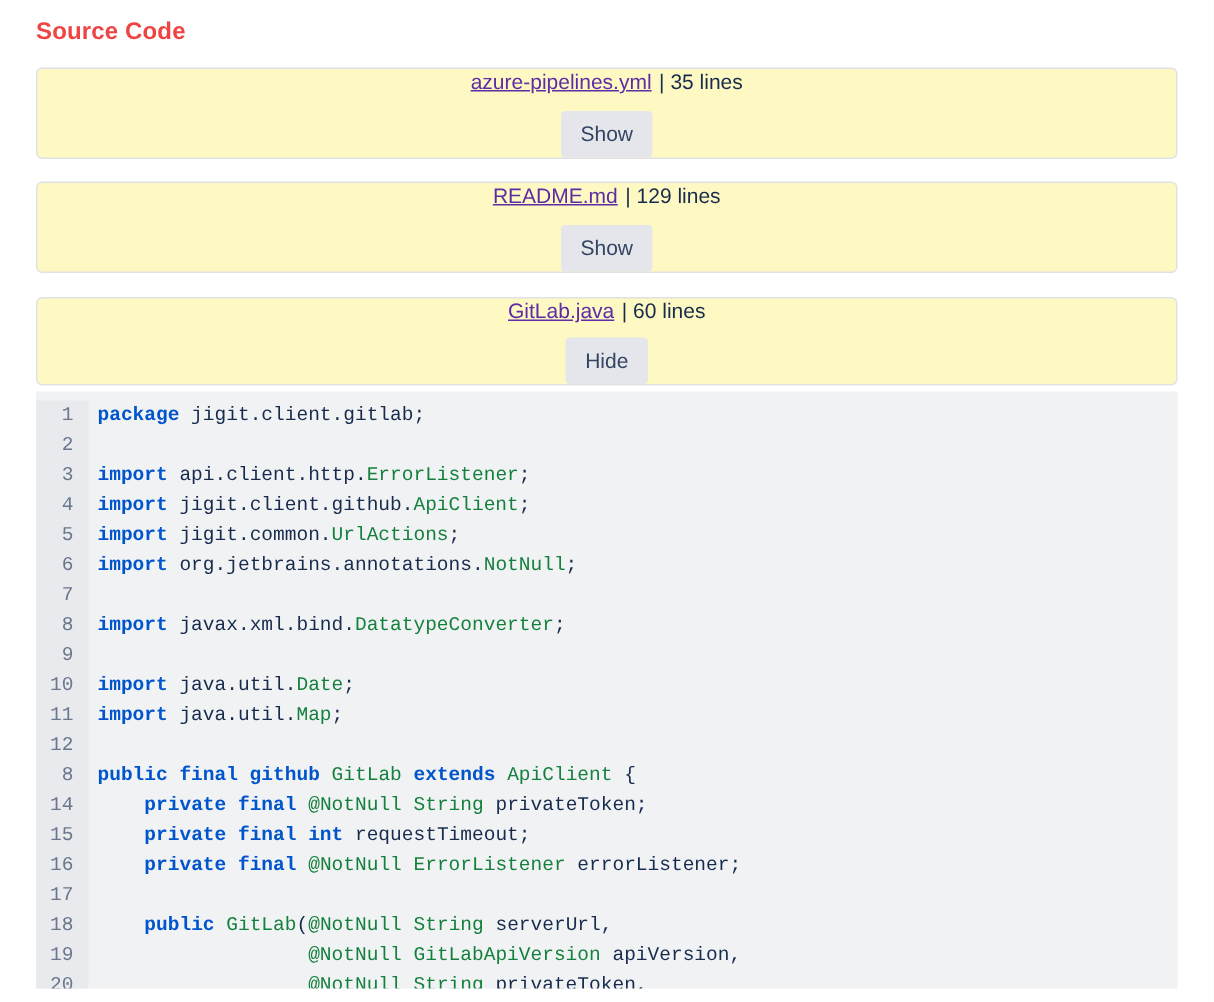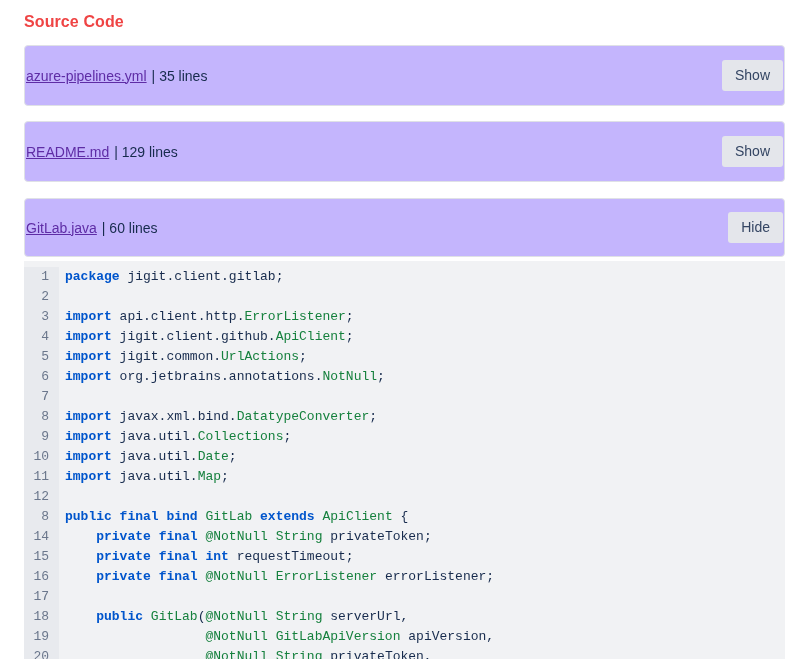--- a/index.html
+++ b/index.html
@@ -4,26 +4,27 @@
 <style>
   * { margin:0; padding:0; box-sizing:border-box; }
   html,body { width:809px; height:668px; overflow:hidden; background:#ffffff; }
   body { font-family:"Liberation Sans", sans-serif; color:#172B4D; }
   .page { padding:13px 24px 0 24px; }
 
   .page-title { font-size:16px; font-weight:700; color:#ef4444; letter-spacing:.1px; }
 
   .file-panel {
     margin-top:14px;
-    background:#c4b5fd;
+    background:#fef9c3;
     border:1px solid #DFE1E6;
     border-radius:4px;
     height:61px;
     display:flex; align-items:center; justify-content:space-between;
-    padding:0 1px;
+    padding:0 29px;
+    flex-direction:column;
   }
   .file-panel.collapsed-gap { margin-top:15px; }
   .file-panel.header-gap { margin-top:16px; height:59px; }
 
   .file-label { font-size:14px; color:#172B4D; }
   .file-label a { color:#5E2CA5; text-decoration:underline; cursor:pointer; }
   .file-meta { margin-left:5px; color:#172B4D; }
 
   .toggle-btn {
     font-family:"Liberation Sans", sans-serif;
@@ -86,25 +87,25 @@
   <div class="code-block">
     <div id="code-lines">
         <div class="code-line"><span class="line-num">1</span><span class="line-code"><span class="tok-k">package</span><span class="tok-t"> jigit.client.gitlab;</span></span></div>
         <div class="code-line"><span class="line-num">2</span><span class="line-code"></span></div>
         <div class="code-line"><span class="line-num">3</span><span class="line-code"><span class="tok-k">import</span><span class="tok-t"> api.client.http.</span><span class="tok-c">ErrorListener</span><span class="tok-t">;</span></span></div>
         <div class="code-line"><span class="line-num">4</span><span class="line-code"><span class="tok-k">import</span><span class="tok-t"> jigit.client.github.</span><span class="tok-c">ApiClient</span><span class="tok-t">;</span></span></div>
         <div class="code-line"><span class="line-num">5</span><span class="line-code"><span class="tok-k">import</span><span class="tok-t"> jigit.common.</span><span class="tok-c">UrlActions</span><span class="tok-t">;</span></span></div>
         <div class="code-line"><span class="line-num">6</span><span class="line-code"><span class="tok-k">import</span><span class="tok-t"> org.jetbrains.annotations.</span><span class="tok-c">NotNull</span><span class="tok-t">;</span></span></div>
         <div class="code-line"><span class="line-num">7</span><span class="line-code"></span></div>
         <div class="code-line"><span class="line-num">8</span><span class="line-code"><span class="tok-k">import</span><span class="tok-t"> javax.xml.bind.</span><span class="tok-c">DatatypeConverter</span><span class="tok-t">;</span></span></div>
-        <div class="code-line"><span class="line-num">9</span><span class="line-code"><span class="tok-k">import</span><span class="tok-t"> java.util.</span><span class="tok-c">Collections</span><span class="tok-t">;</span></span></div>
+        <div class="code-line"><span class="line-num">9</span></div>
         <div class="code-line"><span class="line-num">10</span><span class="line-code"><span class="tok-k">import</span><span class="tok-t"> java.util.</span><span class="tok-c">Date</span><span class="tok-t">;</span></span></div>
         <div class="code-line"><span class="line-num">11</span><span class="line-code"><span class="tok-k">import</span><span class="tok-t"> java.util.</span><span class="tok-c">Map</span><span class="tok-t">;</span></span></div>
         <div class="code-line"><span class="line-num">12</span><span class="line-code"></span></div>
-        <div class="code-line"><span class="line-num">8</span><span class="line-code"><span class="tok-k">public final bind</span><span class="tok-t"> </span><span class="tok-c">GitLab</span><span class="tok-t"> </span><span class="tok-k">extends</span><span class="tok-t"> </span><span class="tok-c">ApiClient</span><span class="tok-t"> {</span></span></div>
+        <div class="code-line"><span class="line-num">8</span><span class="line-code"><span class="tok-k">public final github</span><span class="tok-t"> </span><span class="tok-c">GitLab</span><span class="tok-t"> </span><span class="tok-k">extends</span><span class="tok-t"> </span><span class="tok-c">ApiClient</span><span class="tok-t"> {</span></span></div>
         <div class="code-line"><span class="line-num">14</span><span class="line-code"><span class="tok-t">    </span><span class="tok-k">private final</span><span class="tok-t"> </span><span class="tok-c">@NotNull String</span><span class="tok-t"> privateToken;</span></span></div>
         <div class="code-line"><span class="line-num">15</span><span class="line-code"><span class="tok-t">    </span><span class="tok-k">private final int</span><span class="tok-t"> requestTimeout;</span></span></div>
         <div class="code-line"><span class="line-num">16</span><span class="line-code"><span class="tok-t">    </span><span class="tok-k">private final</span><span class="tok-t"> </span><span class="tok-c">@NotNull ErrorListener</span><span class="tok-t"> errorListener;</span></span></div>
         <div class="code-line"><span class="line-num">17</span><span class="line-code"></span></div>
         <div class="code-line"><span class="line-num">18</span><span class="line-code"><span class="tok-t">    </span><span class="tok-k">public</span><span class="tok-t"> </span><span class="tok-c">GitLab</span><span class="tok-t">(</span><span class="tok-c">@NotNull String</span><span class="tok-t"> serverUrl,</span></span></div>
         <div class="code-line"><span class="line-num">19</span><span class="line-code"><span class="tok-t">                  </span><span class="tok-c">@NotNull GitLabApiVersion</span><span class="tok-t"> apiVersion,</span></span></div>
         <div class="code-line"><span class="line-num">20</span><span class="line-code"><span class="tok-t">                  </span><span class="tok-c">@NotNull String</span><span class="tok-t"> privateToken,</span></span></div>
       </div>
   </div>
 

